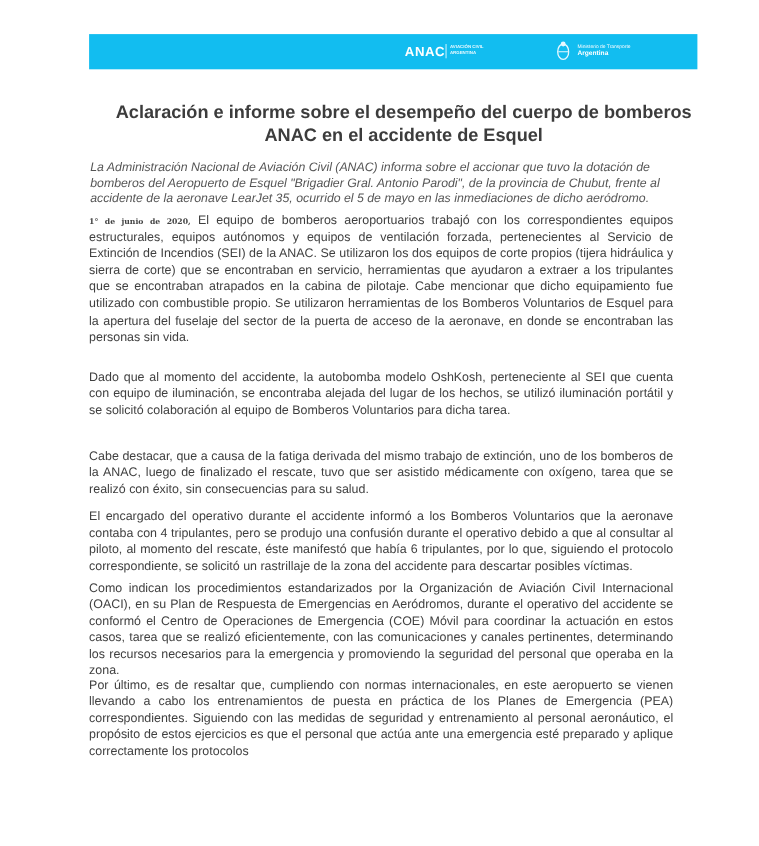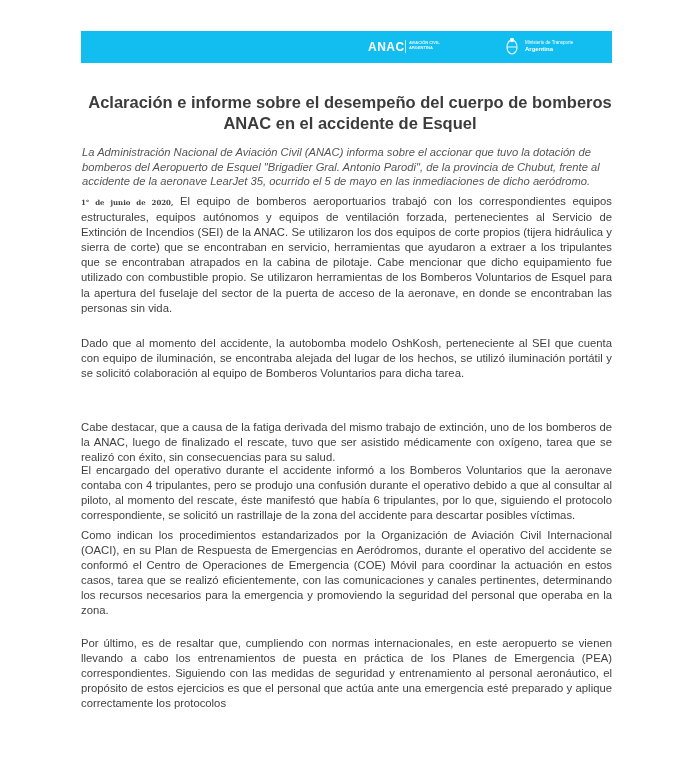--- a/index.html
+++ b/index.html
@@ -1,42 +1,42 @@
 <!DOCTYPE html>
 <html><head>
 <meta charset="utf-8">
 <style>
   html, body { margin: 0; padding: 0; background: #ffffff; }
   body { width: 690px; height: 769px; overflow: hidden; position: relative;
          font-family: "Liberation Sans", "DejaVu Sans", sans-serif; color: #3a3a3a; }
   .header-bar { position: absolute; left: 81px; top: 31px; width: 531px; height: 32px;
-                background: #12bdf0; }
+                background: #12bdf0; padding-left: 22px; }
   .anac-logo { position: absolute; left: 287px; top: 9px; font-weight: bold; font-size: 12px;
                color: #ffffff; letter-spacing: 0.5px; line-height: 14px; }
   .anac-sep { position: absolute; left: 324px; top: 9px; width: 1px; height: 13px; background: #bfeffc; }
   .anac-sub { position: absolute; left: 328px; top: 9px; font-size: 4px; line-height: 5px;
               color: #e8f9ff; font-weight: bold; width: 50px; }
   .shield { position: absolute; left: 425px; top: 5px; width: 12px; height: 20px; }
   .ministry { position: absolute; left: 444px; top: 9px; color: #ffffff; }
   .ministry .l1 { font-size: 4.5px; line-height: 6px; display: block; white-space: nowrap; }
   .ministry .l2 { font-size: 6px; line-height: 7px; font-weight: bold; display: block; }
 
-  .title { position: absolute; left: 70px; top: 92px; width: 560px; text-align: center;
+  .title { position: absolute; left: 87px; top: 92px; width: 560px; text-align: center;
            font-weight: bold; font-size: 16.5px; line-height: 21px; color: #3c3c3c; margin: 0; }
   .lead { position: absolute; left: 82px; top: 145px; width: 530px; 
           font-style: italic; font-size: 11.2px; line-height: 14.6px; color: #555; margin: 0; }
   .p { position: absolute; left: 81px; width: 531px; text-align: justify;
        font-size: 11.3px; line-height: 15.1px; color: #3f3f3f; margin: 0; }
   .dateline { font-family: "DejaVu Serif", serif; font-size: 7px; font-weight: bold; color: #444; }
   #p1 { top: 194px; }
   #p2 { top: 336px; }
-  #p3 { top: 420px; }
+  #p3 { top: 408px; }
   #p4 { top: 463px; }
   #p5 { top: 528px; }
-  #p6 { top: 636px; }
+  #p6 { top: 616px; }
 </style>
 </head>
 <body>
 
 <div class="header-bar">
   <span class="anac-logo">ANAC</span>
   <span class="anac-sep"></span>
   <span class="anac-sub">
     <span>AVIACIÓN CIVIL</span><br>
     <span>ARGENTINA</span>

